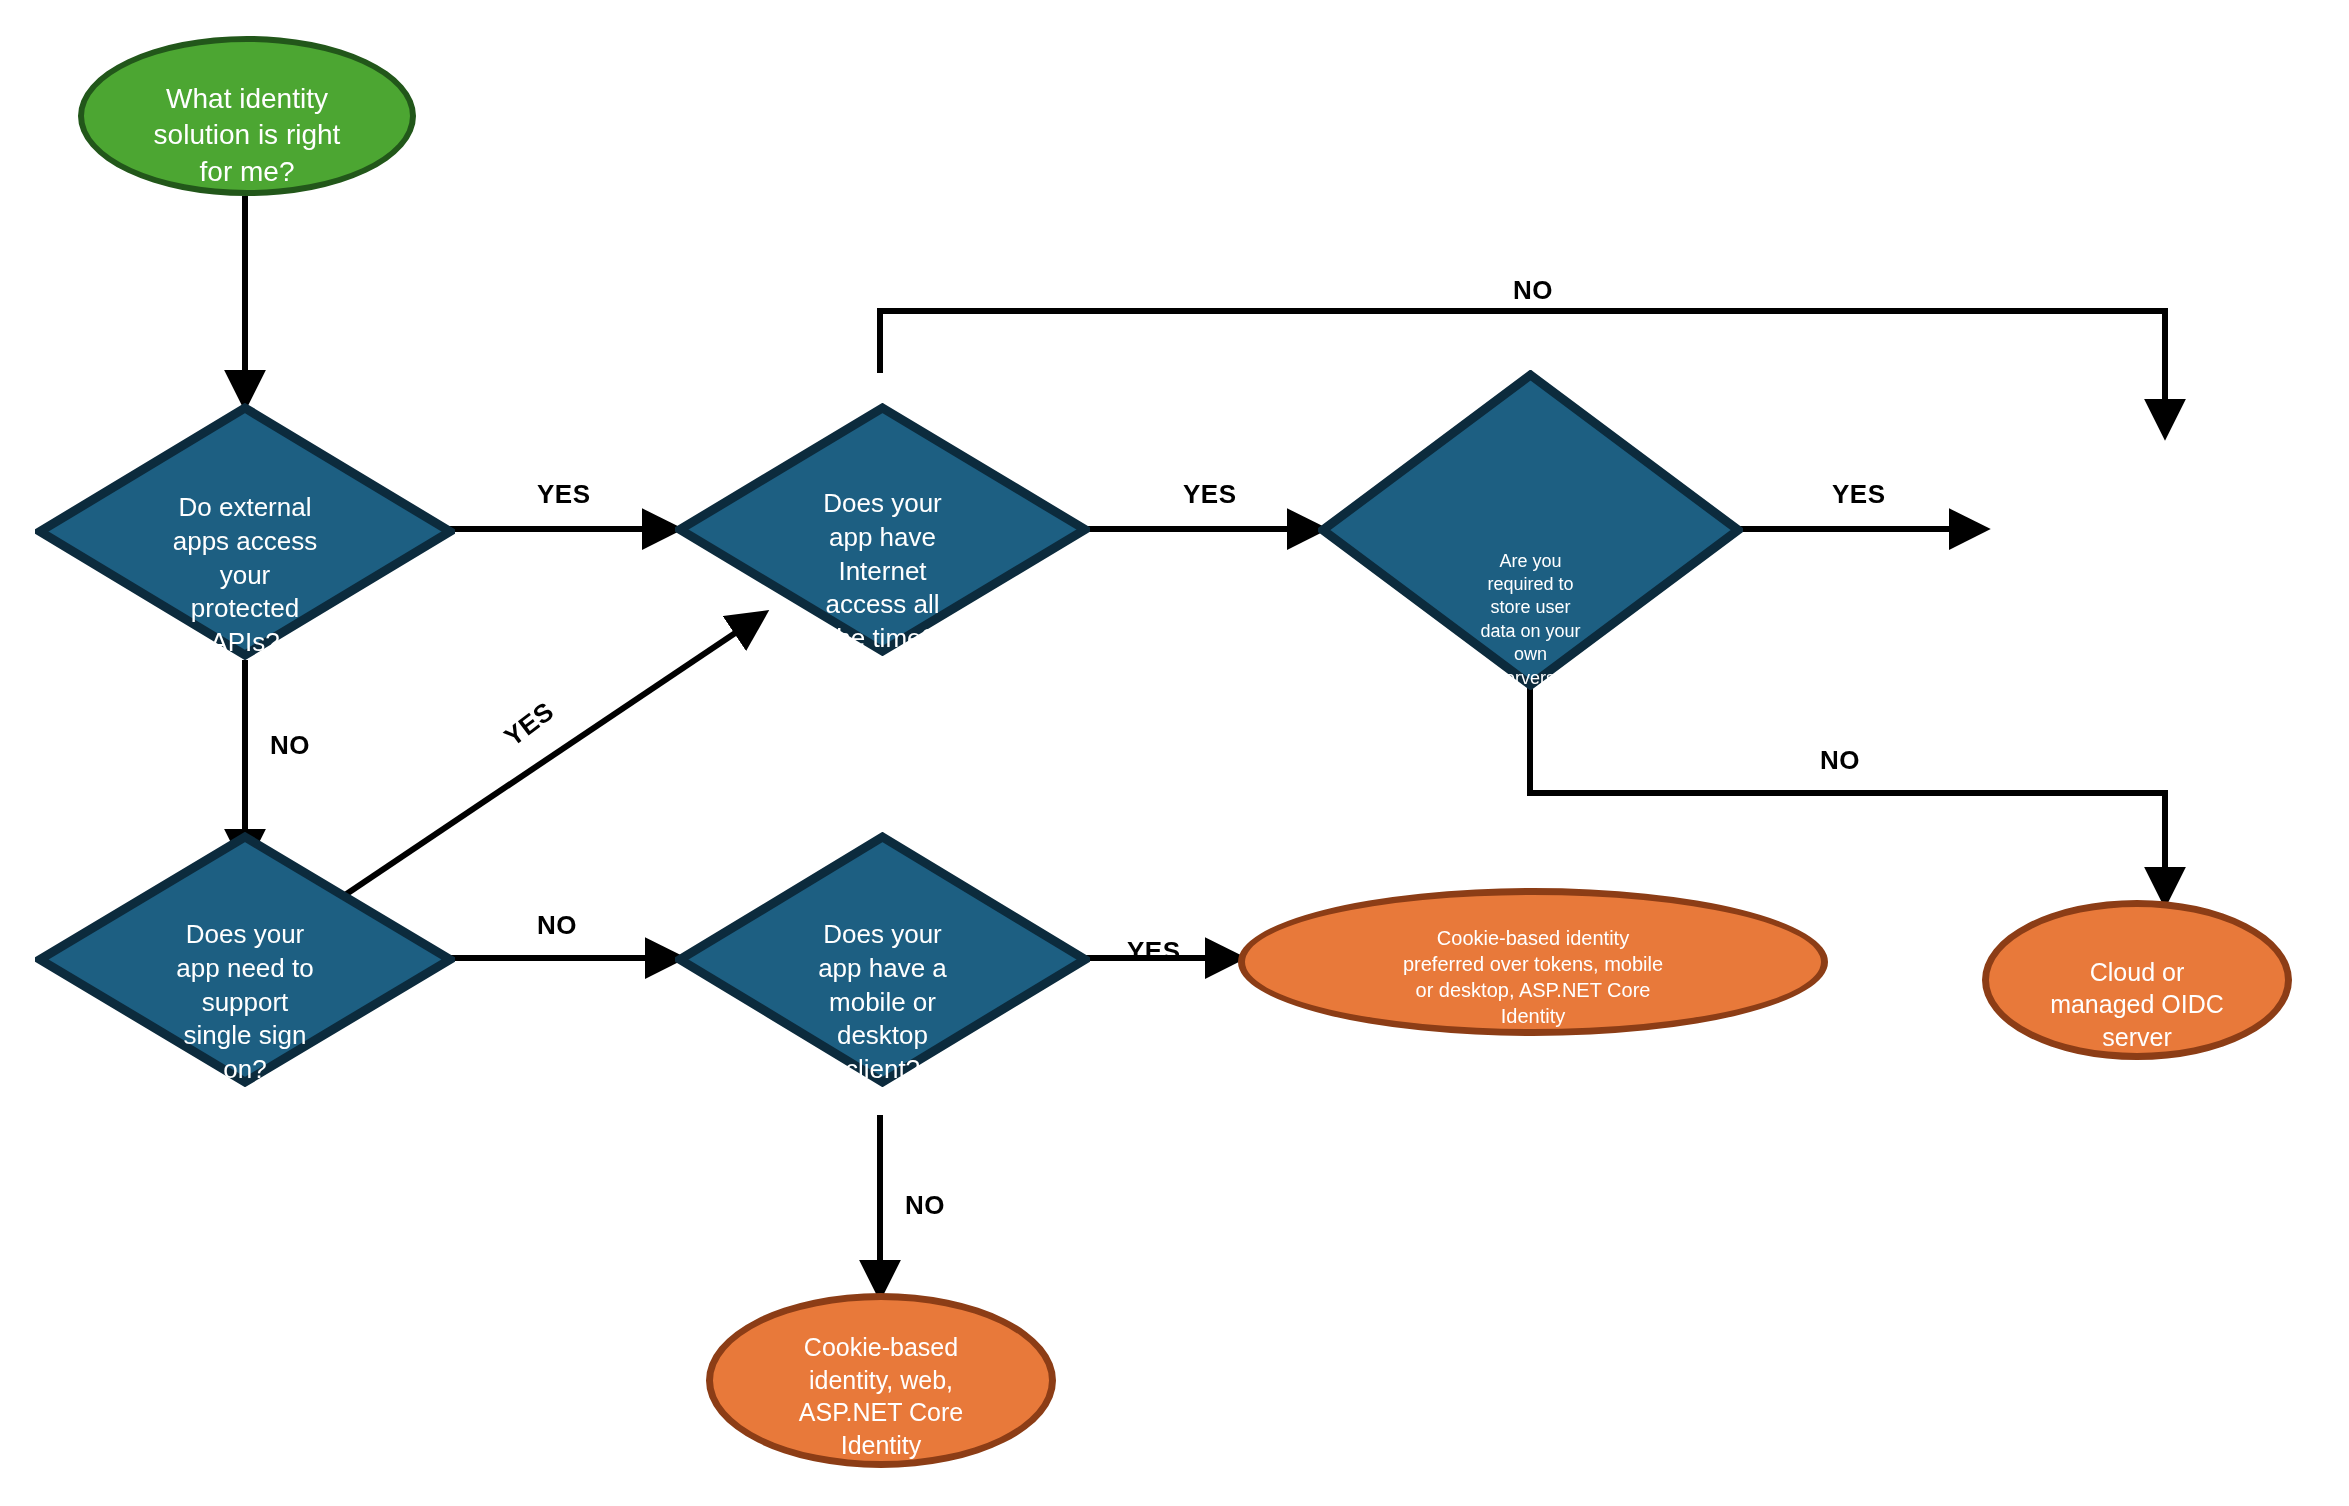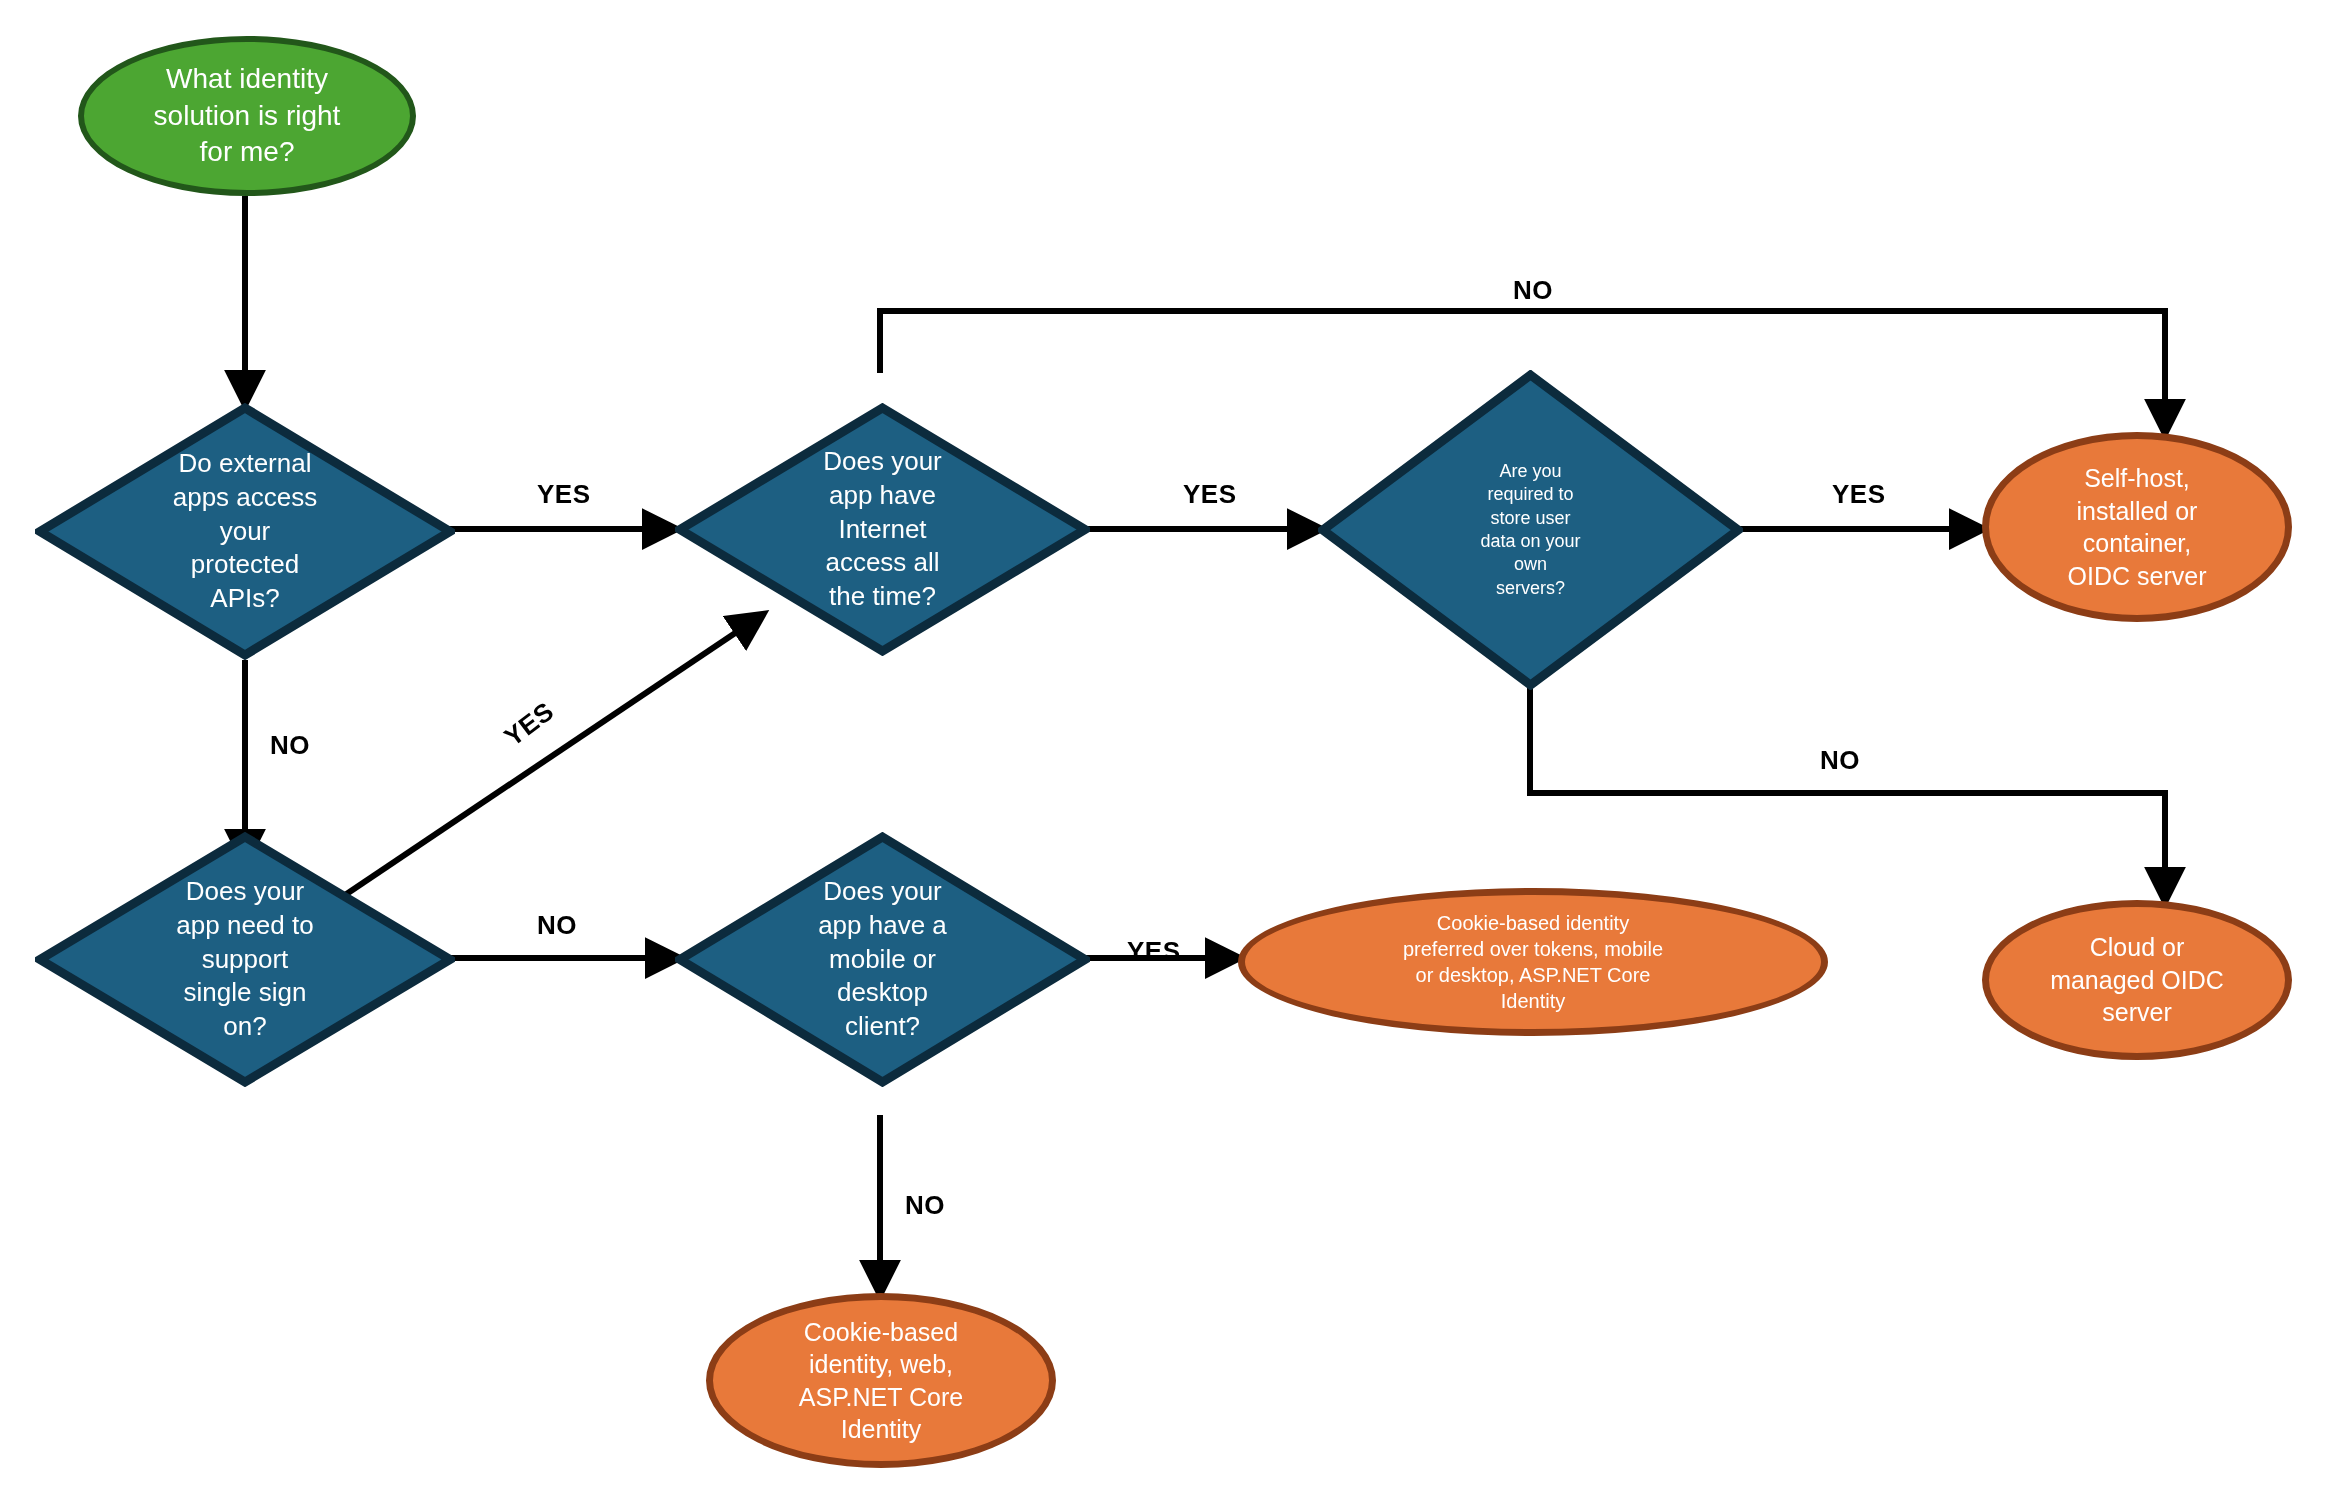--- a/index.html
+++ b/index.html
@@ -17,21 +17,21 @@
   }
   #edges {
     position: absolute;
     top: 0; left: 0;
     width: 2349px;
     height: 1506px;
   }
   .node {
     position: absolute;
     display: flex;
-    align-items: center;
+    align-items: flex-end;
     justify-content: center;
     text-align: center;
     color: #ffffff;
     box-sizing: border-box;
     z-index: 3;
   }
   .node .label {
     display: block;
     width: 100%;
     line-height: 1.30;
@@ -174,26 +174,20 @@
     <svg class="dshape" viewBox="0 0 415 255" preserveAspectRatio="none">
       <polygon points="207.5,5 410,127.5 207.5,250 5,127.5" fill="#1D5F82" stroke="#0C2B3D" stroke-width="9"></polygon>
     </svg>
     <span class="label">Does your
 app have a
 mobile or
 desktop
 client?</span>
   </div>
 
-  <div class="node ellipse-end" style="left:1982px; top:432px; width:310px; height:190px; font-size:25px;">
-    <span class="label">Self-host,
-installed or
-container,
-OIDC server</span>
-  </div>
 
   <div class="node ellipse-end" style="left:1982px; top:900px; width:310px; height:160px; font-size:25px;">
     <span class="label">Cloud or
 managed OIDC
 server</span>
   </div>
 
   <div class="node ellipse-end" style="left:1238px; top:888px; width:590px; height:148px; font-size:20px;">
     <span class="label">Cookie-based identity
 preferred over tokens, mobile

